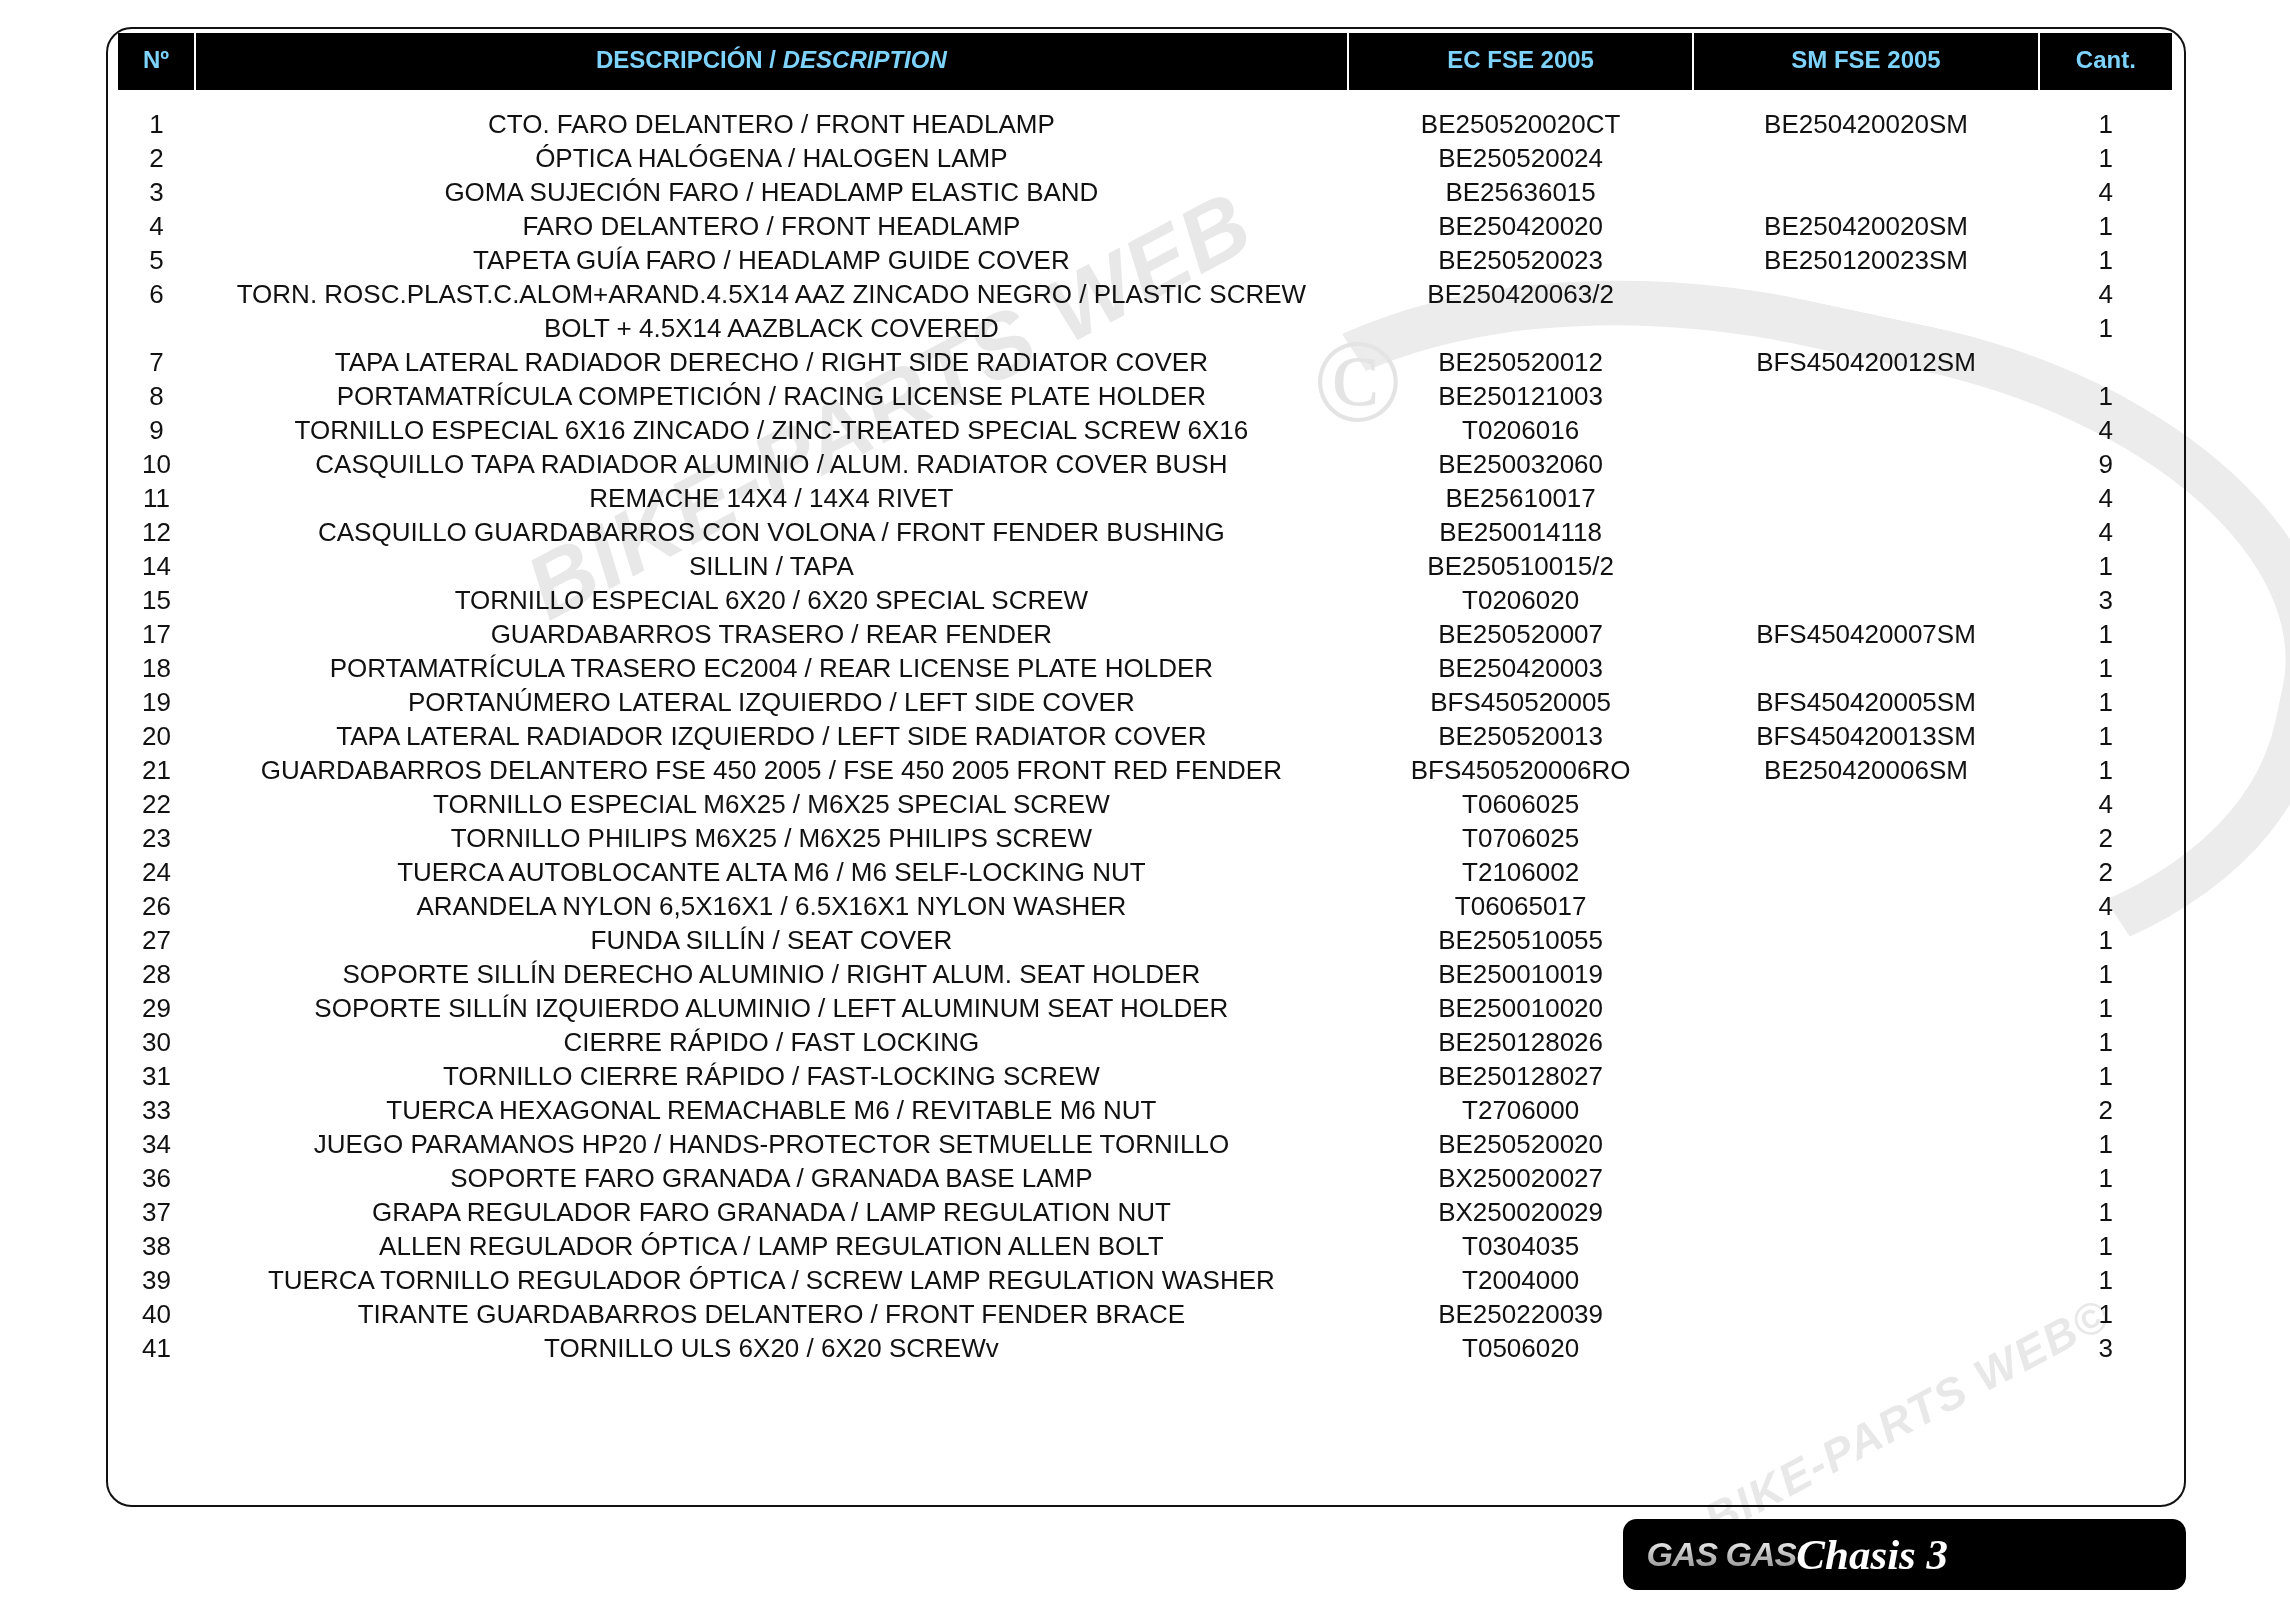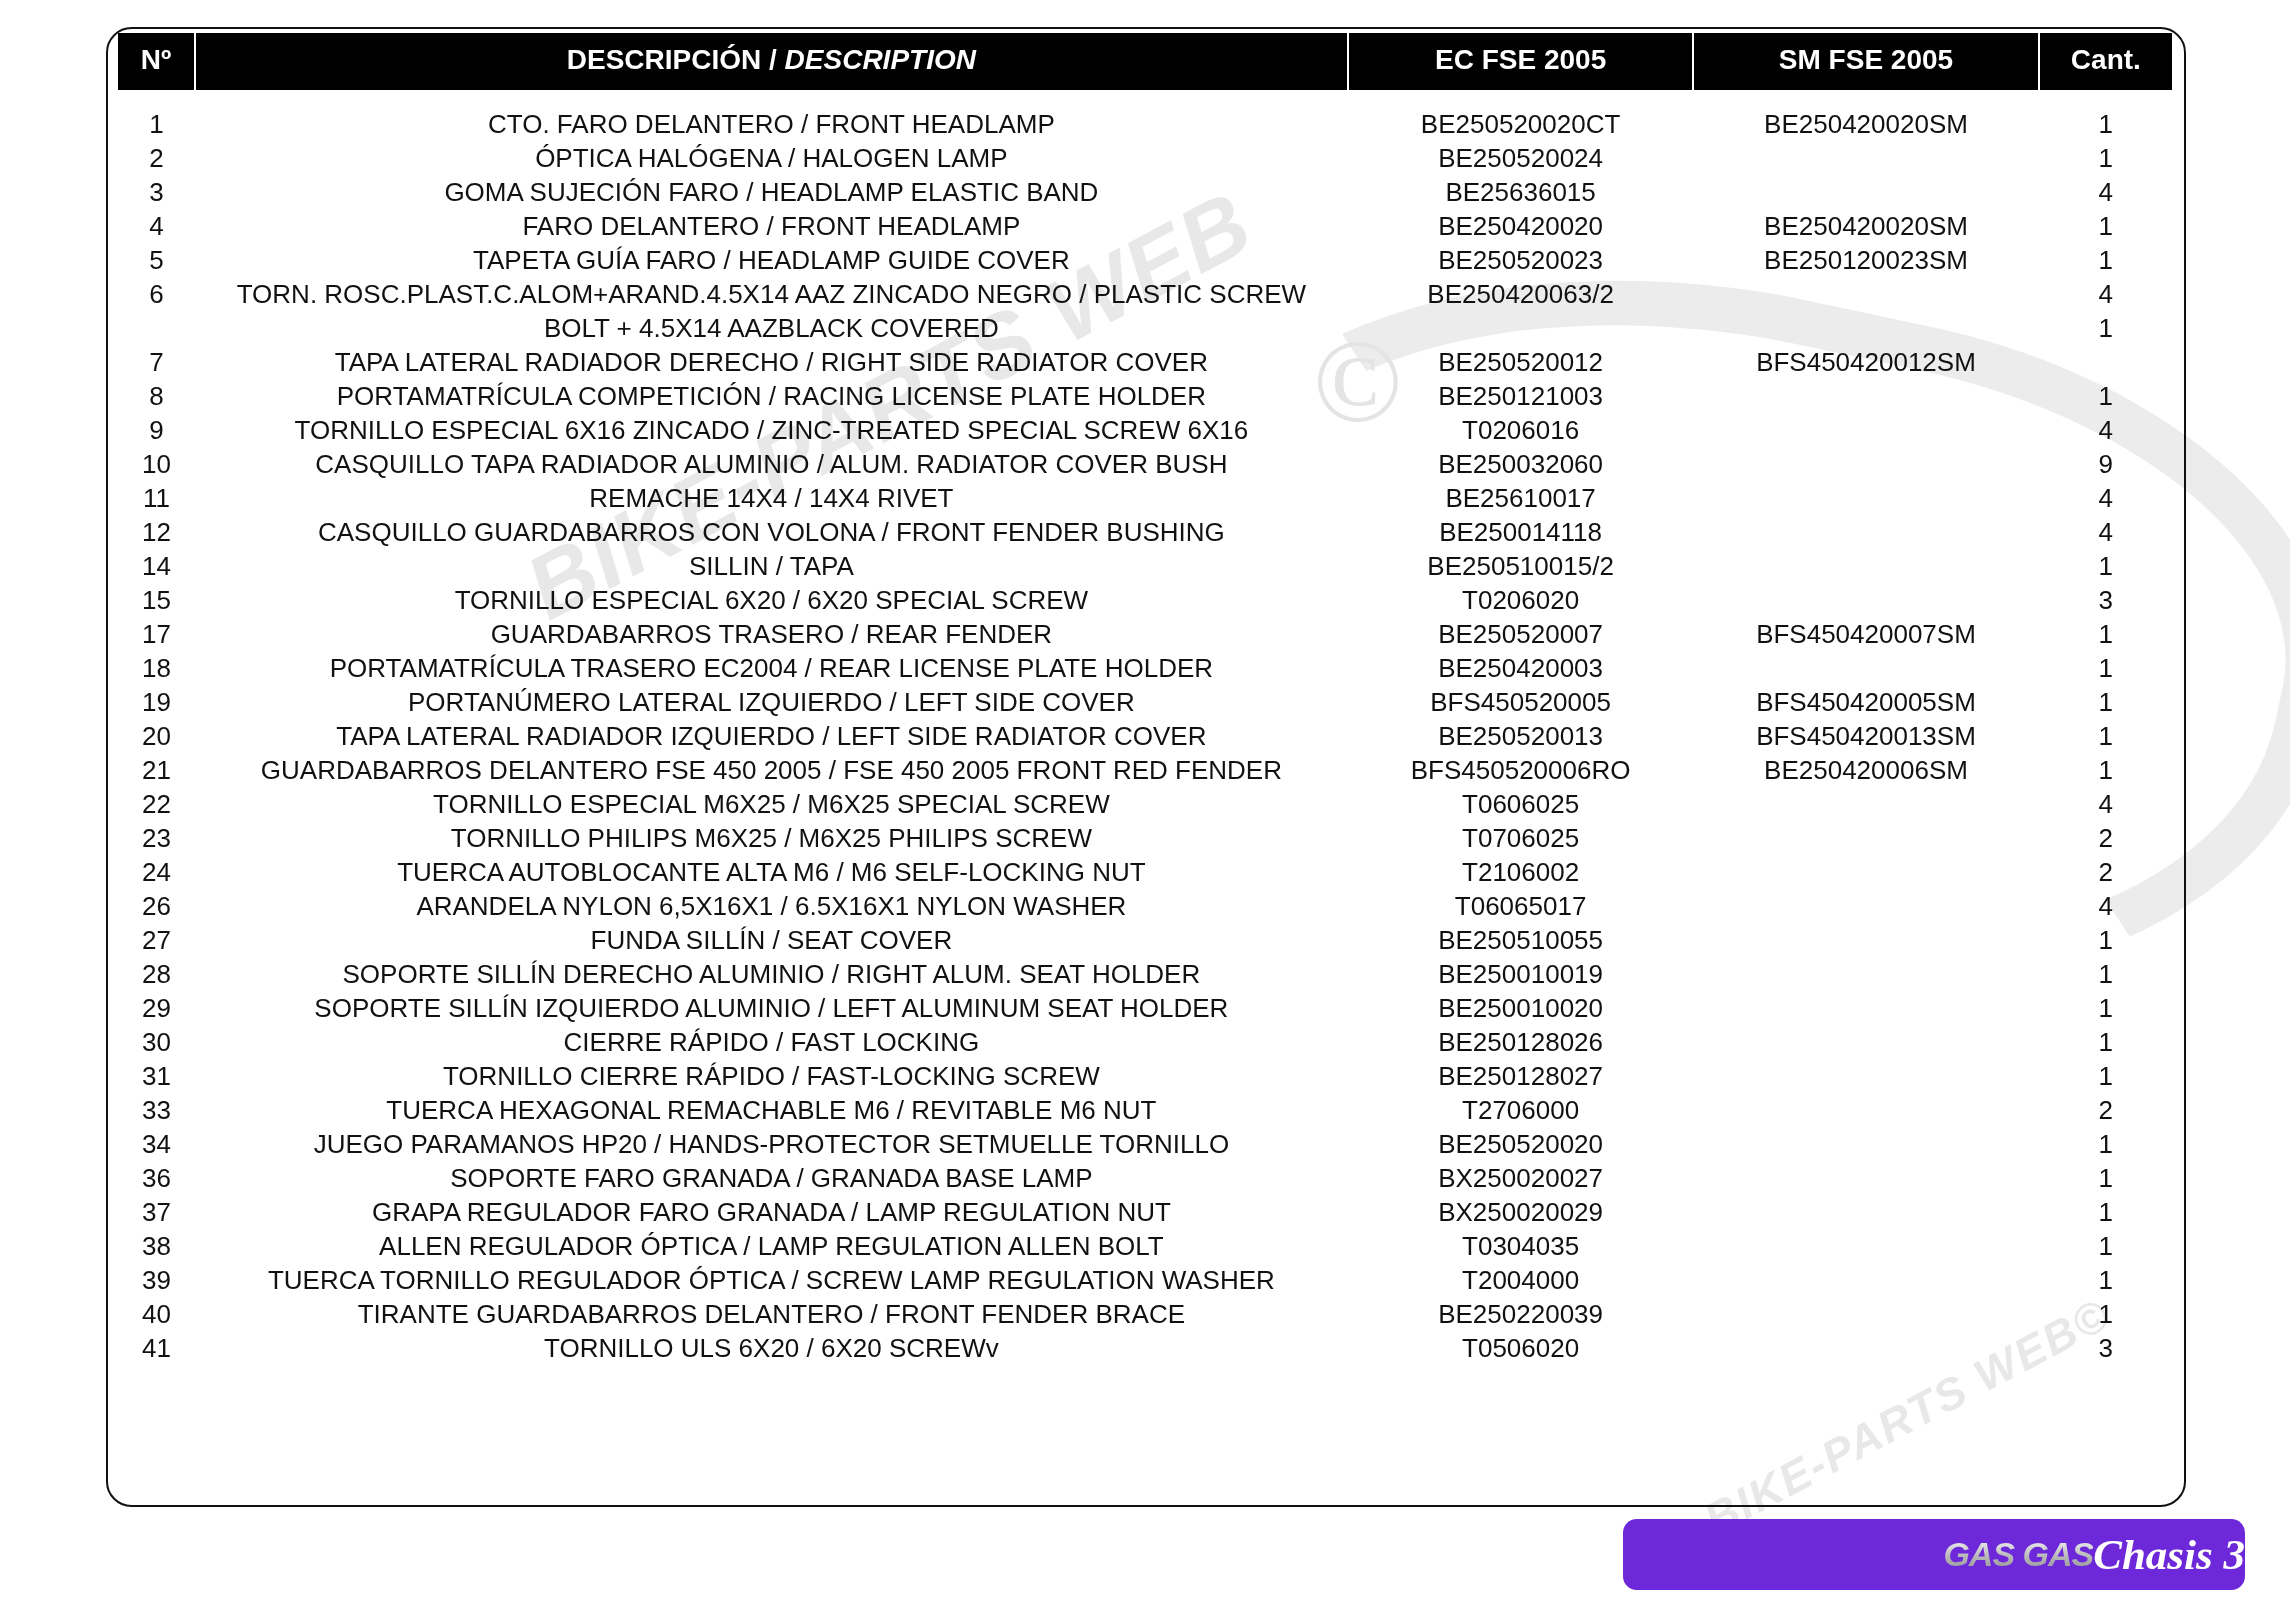--- a/index.html
+++ b/index.html
@@ -84,22 +84,22 @@
     width: 2056px;
     z-index: 3;
   }
   table.parts {
     border-collapse: collapse;
     width: 2056px;
     table-layout: fixed;
   }
   table.parts th {
     background: #000;
-    color: #ffffff;
-    font-size: 28px;
+    color: #7dd3fc;
+    font-size: 24px;
     font-weight: bold;
     padding: 8.8px 0 10.8px 0;
     border-right: 2.9px solid #fff;
     text-align: center;
     height: 37px;
     vertical-align: middle;
   }
   th.th-no { width: 74px; text-align: center; }
   th.th-desc { text-align: left; padding-left: 17.6px; width: 1123px; margin-left: 20px; }
   th.th-ec { width: 335px; }
@@ -121,28 +121,28 @@
   td.c-sm { text-align: center; }
   td.c-cant { text-align: center; }
 
   tbody tr:first-child td { padding-top: 17.6px; }
 
   
   .logo-plate {
     position: absolute;
     left: 1623px;
     top: 1519px;
-    width: 622px;
+    width: 563px;
     height: 71px;
-    background: #6d28d9;
+    background: #000000;
     border-radius: 13.7px;
     z-index: 4;
     display: flex;
     align-items: center;
-    justify-content: flex-end;
+    justify-content: flex-start;
   }
   .gasgas {
     color: #ffffff;
     font-family: "Liberation Sans", sans-serif;
     font-weight: bold;
     font-style: italic;
     font-size: 34px;
     letter-spacing: -1px;
     margin-left: 23.5px;
     background: linear-gradient(180deg,#ffffff 0%, #b8b8b8 55%, #8e8e8e 100%);

